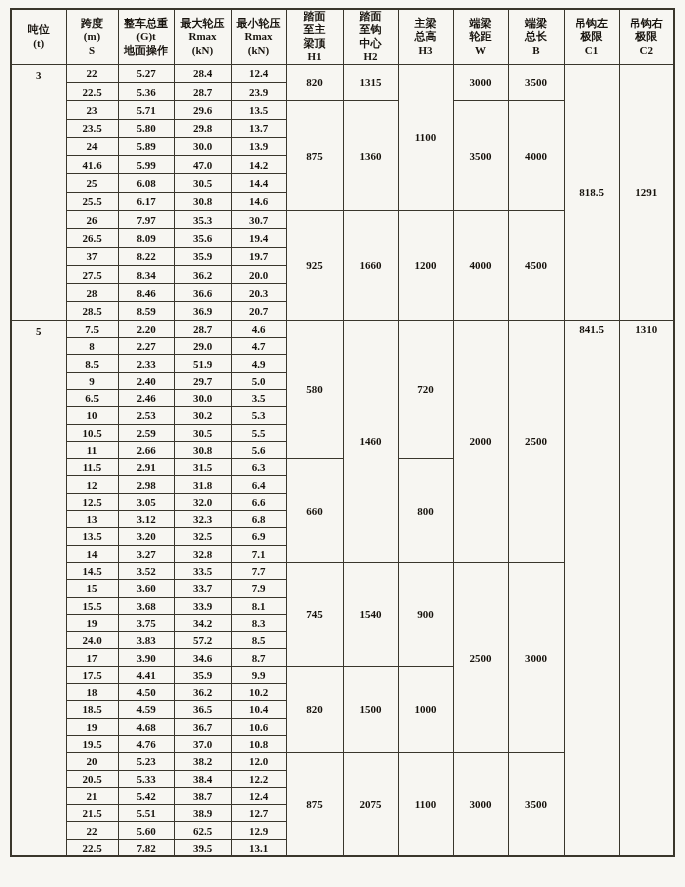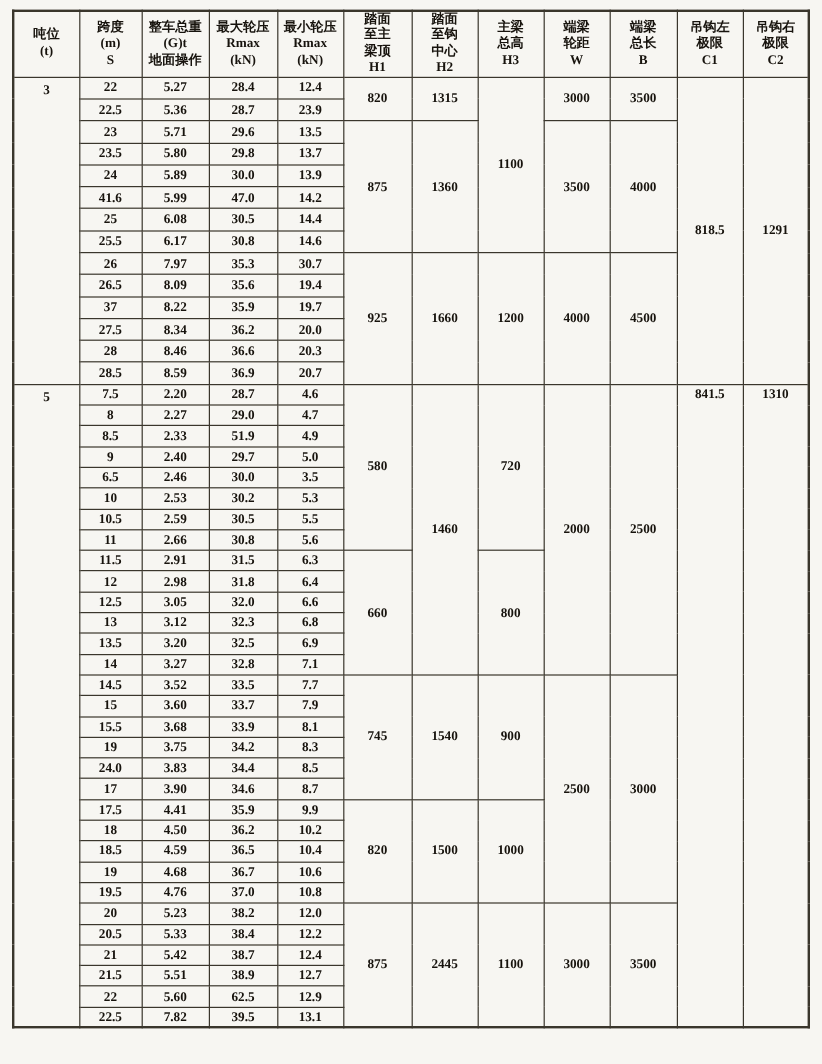--- a/index.html
+++ b/index.html
@@ -346,21 +346,21 @@
         </tr>
         <tr class="s1">
           <td>19</td>
           <td>3.75</td>
           <td>34.2</td>
           <td>8.3</td>
         </tr>
         <tr class="s1">
           <td>24.0</td>
           <td>3.83</td>
-          <td>34.4</td>
+          <td>57.2</td>
           <td>8.5</td>
         </tr>
         <tr class="s1">
           <td>17</td>
           <td>3.90</td>
           <td>34.6</td>
           <td>8.7</td>
         </tr>
         <tr class="s1">
           <td>17.5</td>
@@ -394,21 +394,21 @@
           <td>4.76</td>
           <td>37.0</td>
           <td>10.8</td>
         </tr>
         <tr class="s1">
           <td>20</td>
           <td>5.23</td>
           <td>38.2</td>
           <td>12.0</td>
           <td rowspan="6">875</td>
-          <td rowspan="6">2445</td>
+          <td rowspan="6">2075</td>
           <td rowspan="6">1100</td>
           <td rowspan="6">3000</td>
           <td rowspan="6">3500</td>
         </tr>
         <tr class="s1">
           <td>20.5</td>
           <td>5.33</td>
           <td>38.4</td>
           <td>12.2</td>
         </tr>

